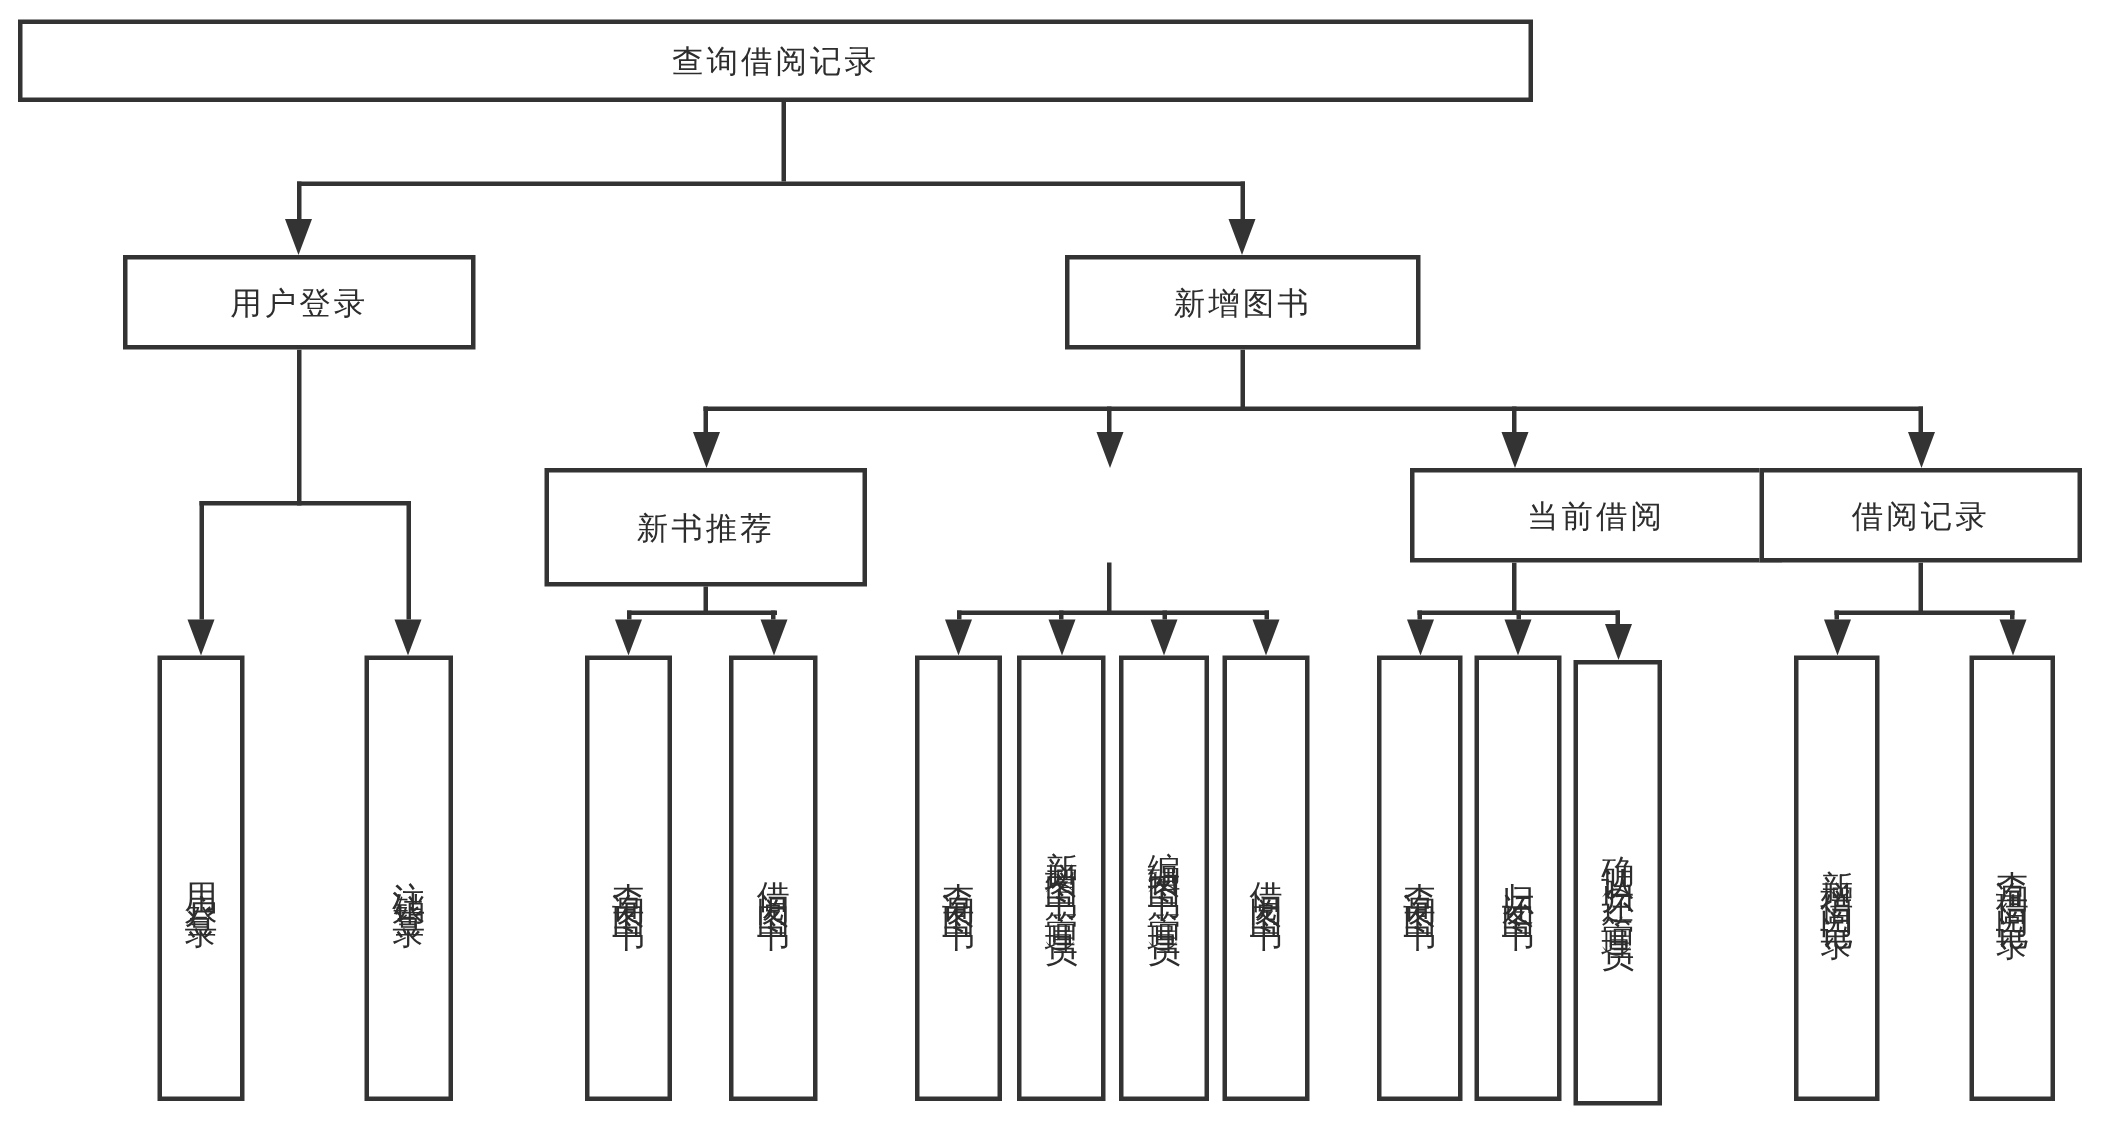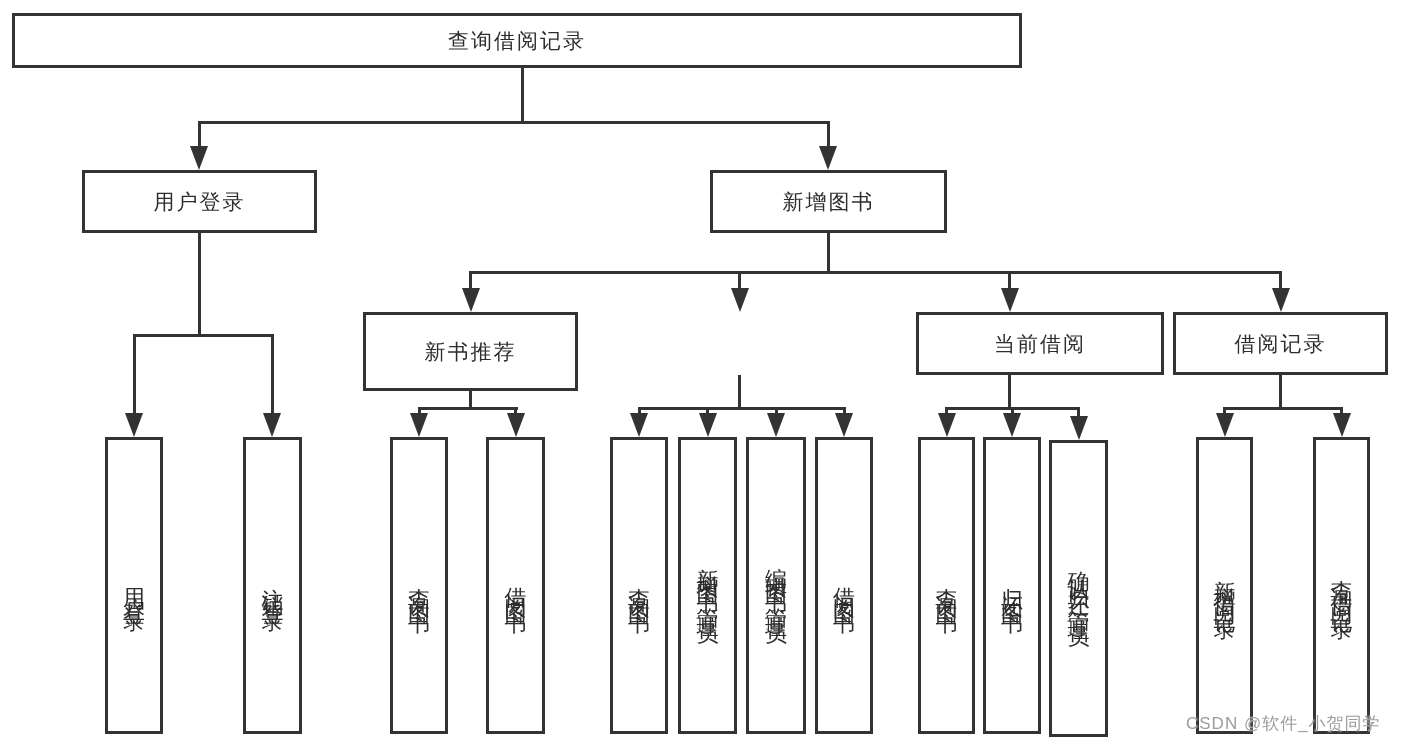--- a/index.html
+++ b/index.html
@@ -58,21 +58,21 @@
   <div class="vline" style="left:469px;top:271px;height:17px;"></div>
   <div class="arrow" style="left:462px;top:288px;"></div>
   <div class="vline" style="left:738px;top:271px;height:17px;"></div>
   <div class="arrow" style="left:731px;top:288px;"></div>
   <div class="vline" style="left:1008px;top:271px;height:17px;"></div>
   <div class="arrow" style="left:1001px;top:288px;"></div>
   <div class="vline" style="left:1279px;top:271px;height:17px;"></div>
   <div class="arrow" style="left:1272px;top:288px;"></div>
 
   <div class="node h" style="left:363px;top:312px;width:215px;height:79px;">新书推荐</div>
-  <div class="node h" style="left:916px;top:312px;width:248px;height:63px;">当前借阅</div>
+  <div class="node h" style="left:940px;top:312px;width:248px;height:63px;">当前借阅</div>
   <div class="node h" style="left:1173px;top:312px;width:215px;height:63px;">借阅记录</div>
 
   <div class="vline" style="left:469px;top:375px;height:35px;"></div>
   <div class="hline" style="left:418px;top:407px;width:100px;"></div>
   <div class="vline" style="left:418px;top:407px;height:6px;"></div>
   <div class="arrow" style="left:410px;top:413px;"></div>
   <div class="vline" style="left:514px;top:407px;height:6px;"></div>
   <div class="arrow" style="left:507px;top:413px;"></div>
 
   <div class="vline" style="left:738px;top:375px;height:35px;"></div>
@@ -109,15 +109,14 @@
   <div class="node v" style="left:610px;top:437px;width:58px;height:297px;">查询图书</div>
   <div class="node v" style="left:678px;top:437px;width:59px;height:297px;">新增图书（管理员）</div>
   <div class="node v" style="left:746px;top:437px;width:60px;height:297px;">编辑图书（管理员）</div>
   <div class="node v" style="left:815px;top:437px;width:58px;height:297px;">借阅图书</div>
   <div class="node v" style="left:918px;top:437px;width:57px;height:297px;">查询图书</div>
   <div class="node v" style="left:983px;top:437px;width:58px;height:297px;">归还图书</div>
   <div class="node v" style="left:1049px;top:440px;width:59px;height:297px;">确认归还（管理员）</div>
   <div class="node v" style="left:1196px;top:437px;width:57px;height:297px;">新增借阅记录</div>
   <div class="node v" style="left:1313px;top:437px;width:57px;height:297px;">查询借阅记录</div>
 
-  <div class="watermark">CSDN @软件_小贺同学</div>
 
 </div>
 
 </body></html>

